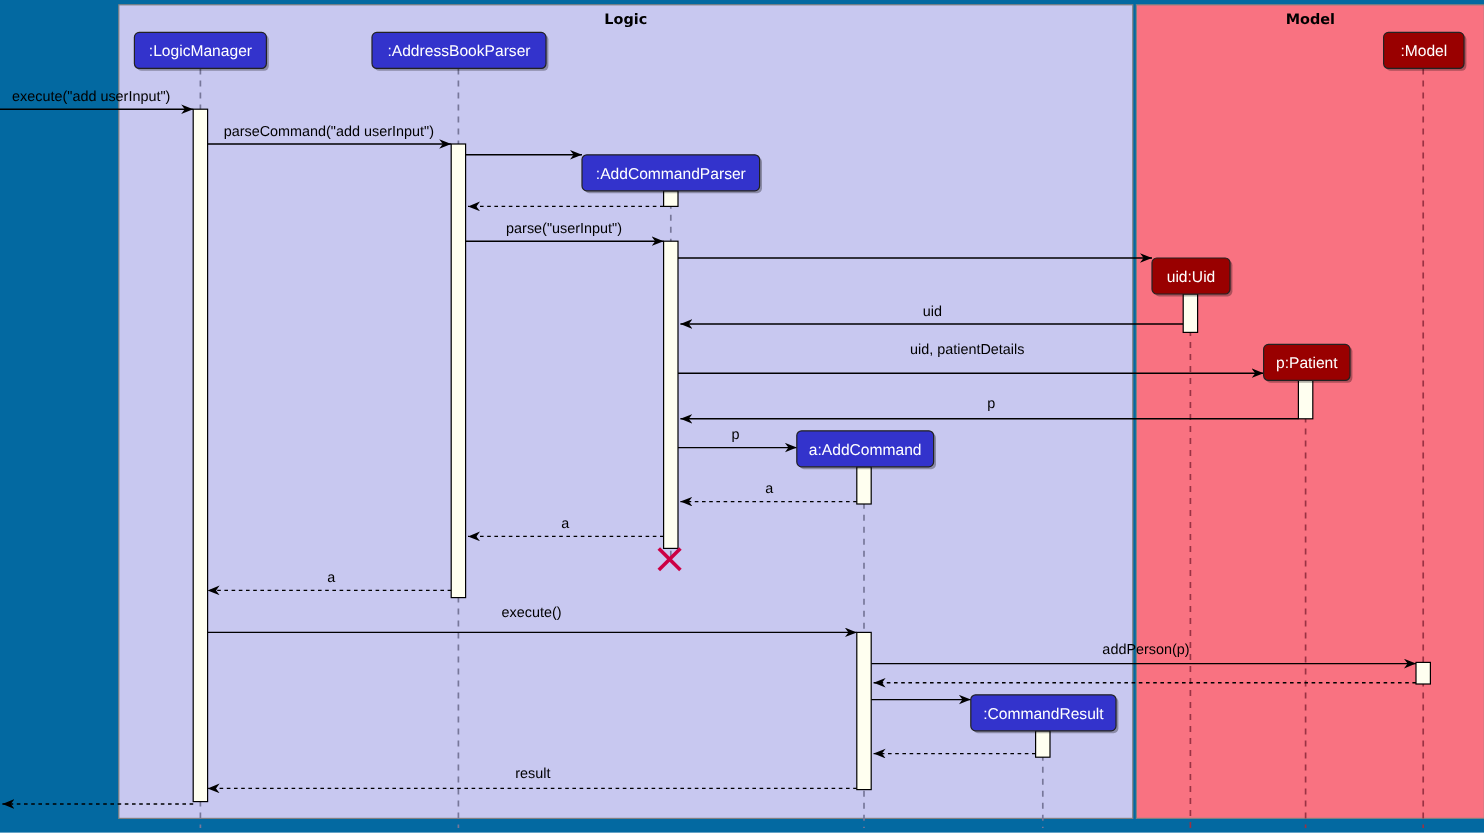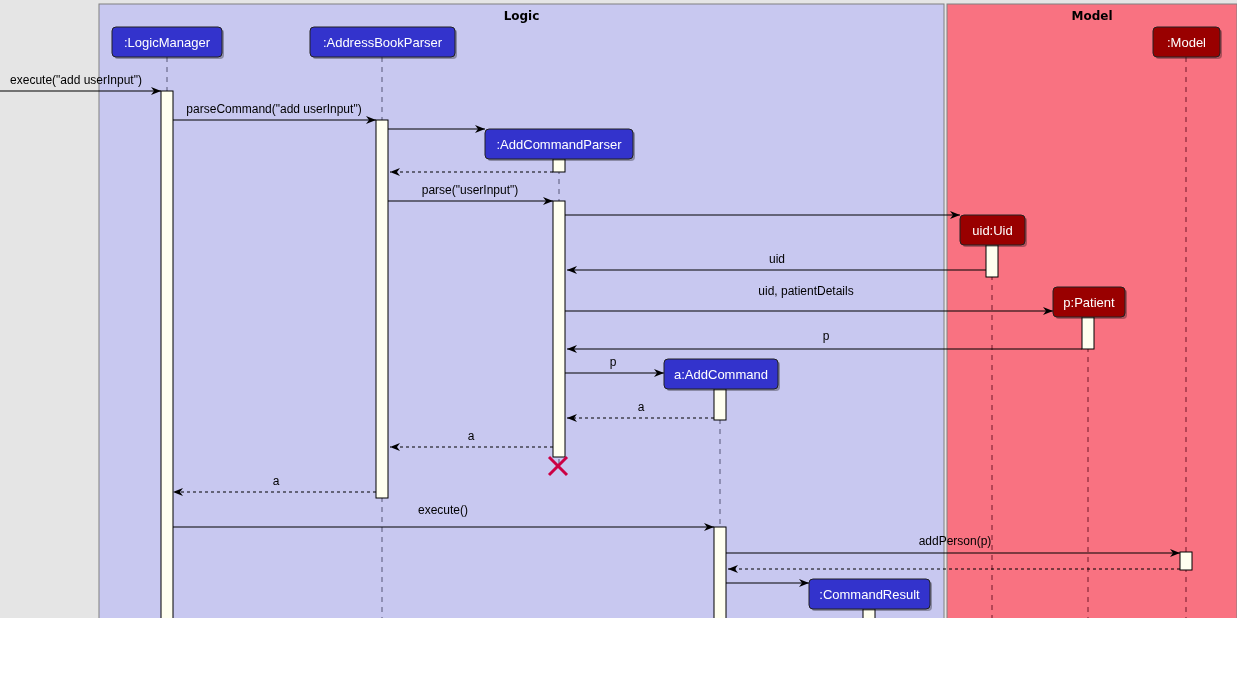--- a/index.html
+++ b/index.html
@@ -6,22 +6,22 @@
     margin: 0;
     padding: 0;
     background: #ffffff;
   }
   body {
     font-family: "Liberation Sans", sans-serif;
   }
   #canvas {
     position: relative;
     width: 1237px;
-    height: 618px;
-    background: #e5e5e5;
+    height: 694px;
+    background: #0369a1;
     overflow: hidden;
   }
   svg.diagram {
     position: absolute;
     left: 0;
     top: 0;
     width: 1237px;
     height: 694px;
   }
   .panel-title {

